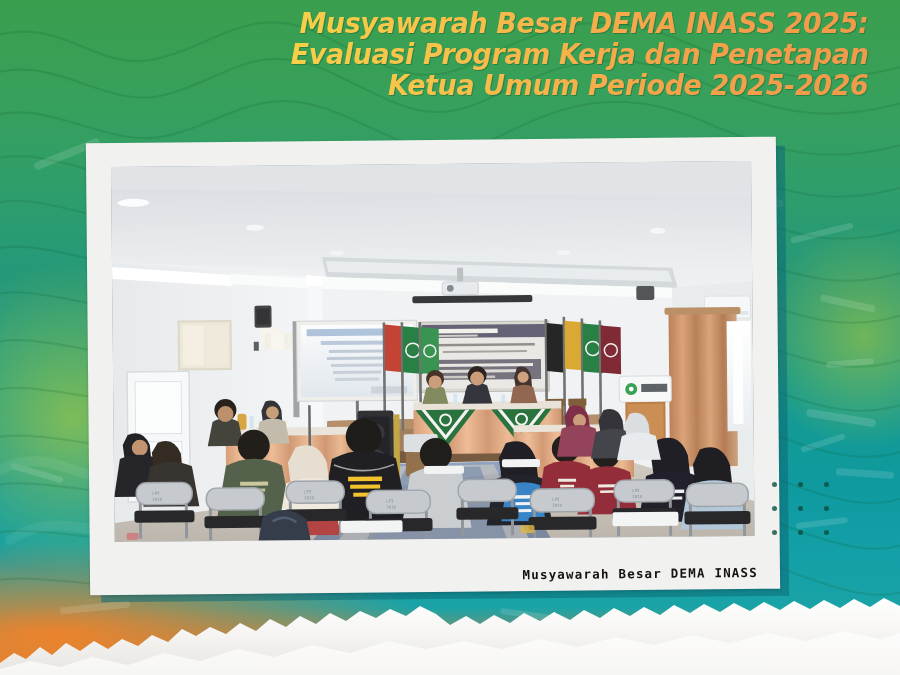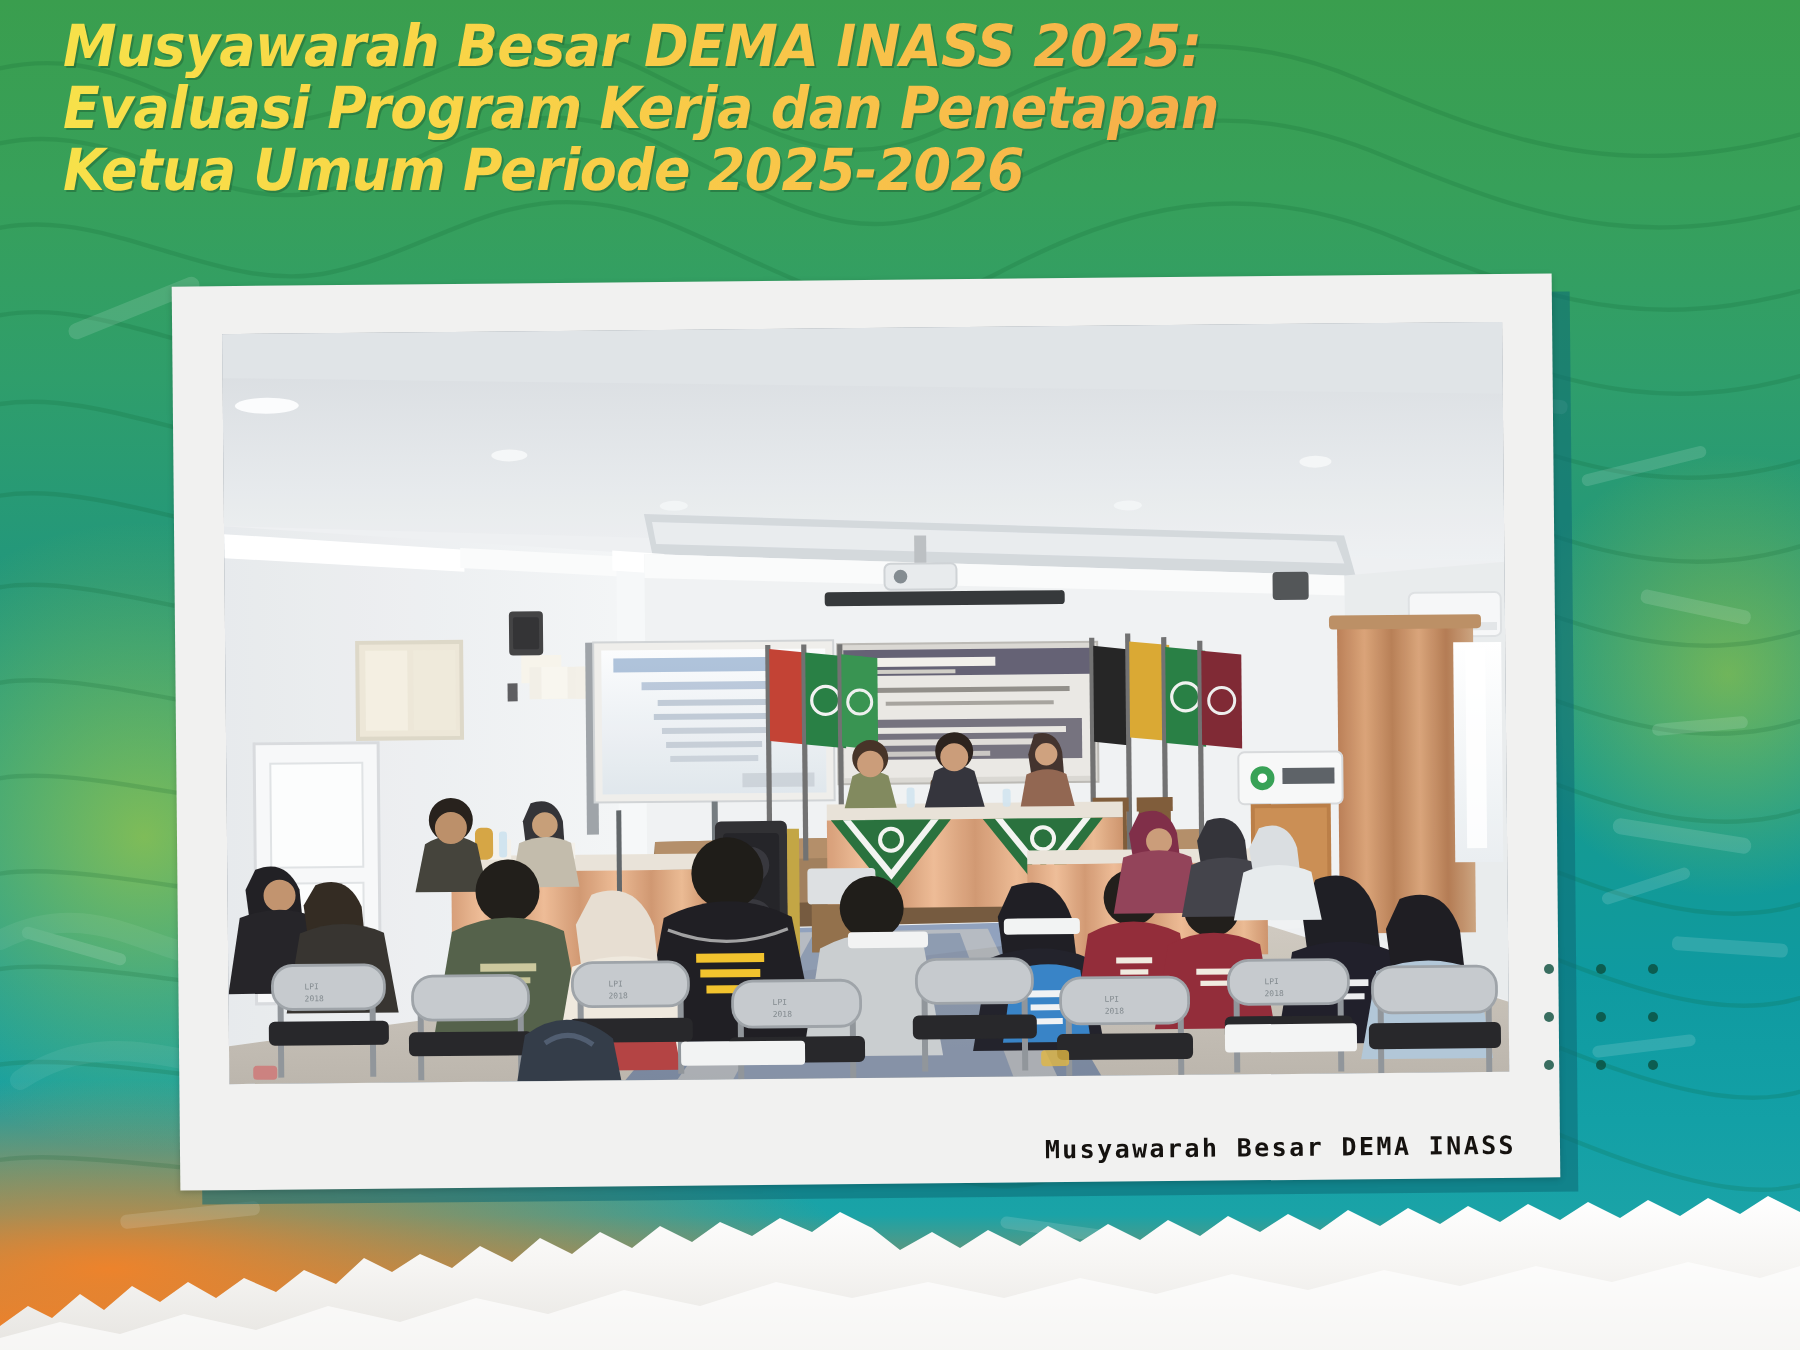--- a/index.html
+++ b/index.html
@@ -37,21 +37,21 @@
   #bg-strokes { position:absolute; inset:0; opacity:.13; }
   #bg-strokes svg { width:100%; height:100%; display:block; }
 
   
   #torn { position:absolute; left:0; right:0; bottom:0; height:90px; }
   #torn svg { width:100%; height:100%; display:block; }
 
   
   #title {
     position:absolute; top:8px; left:0; width:900px;
-    text-align:left;
+    text-align:right;
     z-index:6;
   }
   #title .line {
     display:block;
     font-family:"DejaVu Sans", sans-serif;
     font-weight:bold;
     font-style:italic;
     font-size:30px;
     line-height:31px;
     letter-spacing:-0.4px;

